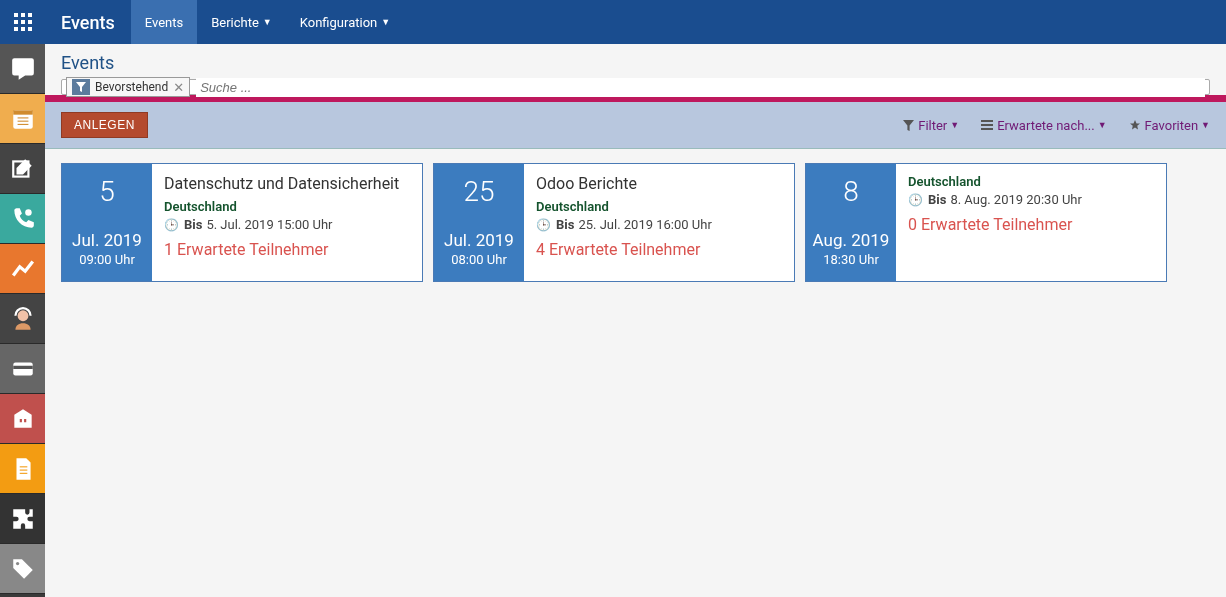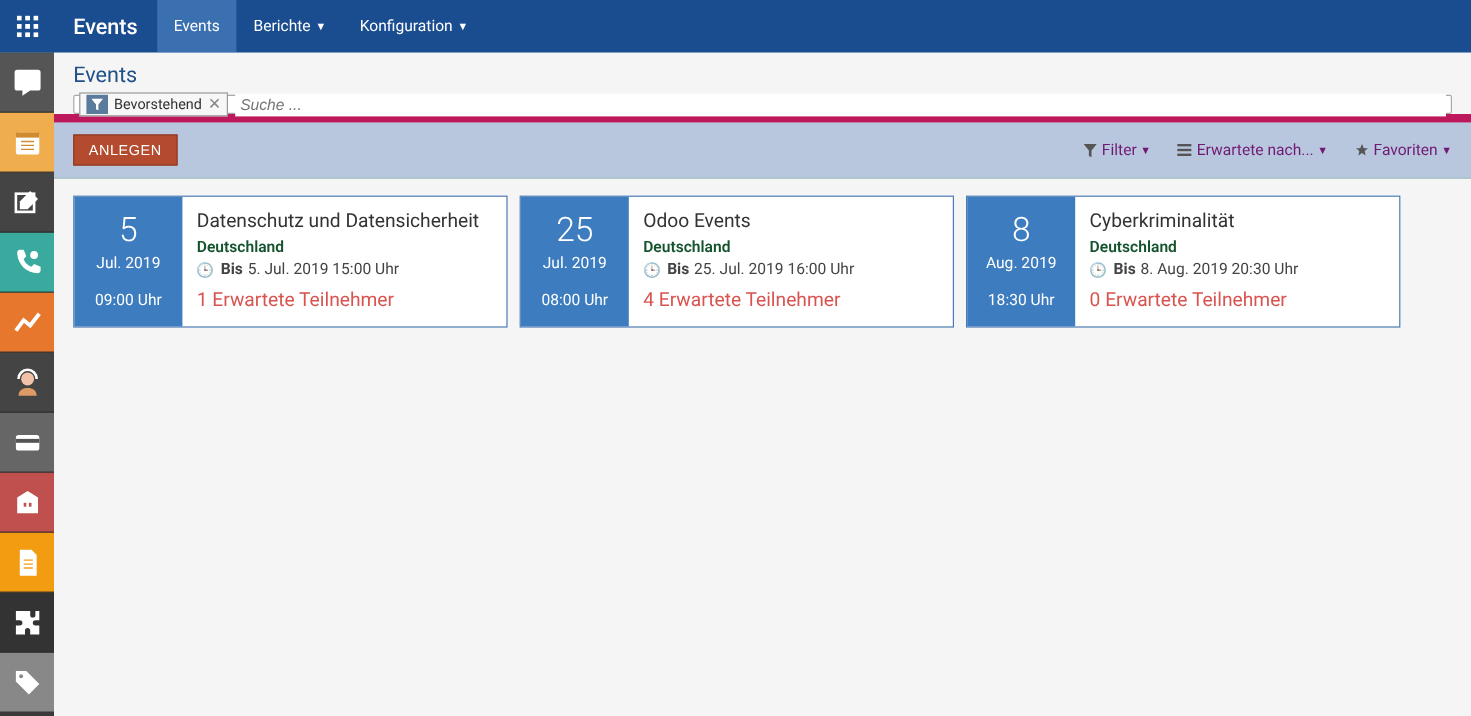--- a/index.html
+++ b/index.html
@@ -32,22 +32,22 @@
 .control-row { background:#b8c7de; padding:10px 16px; display:flex; align-items:center; border-top:7px solid #be185d; border-bottom:1px solid #9bb;}
 .btn-create { background:#b44a2e; color:#fff; border:1px solid #8f3a24; padding:5px 12px; font-size:12px; cursor:pointer; letter-spacing:0.5px;}
 .toolbar-right { margin-left:auto; display:flex; gap:22px; color:#444; font-size:13px;}
 .toolbar-right .tbtn { display:flex; align-items:center; cursor:pointer; color:#701a75;}
 .toolbar-right .tbtn .i{margin-right:4px;}
 
 .cards { padding: 14px 16px; display:flex; gap:10px; background:#f5f5f5; }
 .card { flex:1; display:flex; border:1px solid #4a7ab5; background:#fff; max-width: 362px;}
 .card .dateblock { width:90px; background:#3c7cbf; color:#fff; text-align:center; padding:14px 4px; display:flex; flex-direction:column; align-items:center; justify-content:flex-start;}
 .card .dateblock .day { font-size:28px; font-weight:300; line-height:1;}
-.card .dateblock .mon { font-size:13px; margin-top:6px;}
-.card .dateblock .time { font-size:13px; margin-top:16px;}
+.card .dateblock .mon { font-size:17px; margin-top:24px;}
+.card .dateblock .time { font-size:13px; margin-top:2px;}
 .card .body { flex:1; padding:10px 12px;}
 .card .body .title { font-size:16px; color:#333; margin-bottom:6px;}
 .card .body .country { font-size:13px; color:#14532d; font-weight:600; margin-bottom:3px;}
 .card .body .until { font-size:13px; color:#444; margin-bottom:8px; display:flex; align-items:center;}
 .card .body .until .clock{margin-right:5px; font-size:12px;}
 .card .body .participants { font-size:16px; color:#d9534f;}
 
 svg { display:block; }
 </style>
 </head>
@@ -234,39 +234,38 @@
       </div>
     </div>
 
     <div class="card">
       <div class="dateblock">
         <div class="day">25</div>
         <div class="mon">Jul. 2019</div>
         <div class="time">08:00 Uhr</div>
       </div>
       <div class="body">
-        <div class="title">Odoo Events</div>
+        <div class="title">Odoo Berichte</div>
         <div class="country">Deutschland</div>
         <div class="until">
           <span class="clock">🕒</span>
           <b style="margin-right:4px;">Bis</b>
           <span>25. Jul. 2019 16:00 Uhr</span>
         </div>
         <div class="participants">4 Erwartete Teilnehmer</div>
       </div>
     </div>
 
     <div class="card">
       <div class="dateblock">
         <div class="day">8</div>
         <div class="mon">Aug. 2019</div>
         <div class="time">18:30 Uhr</div>
       </div>
       <div class="body">
-        <div class="title">Cyberkriminalität</div>
         <div class="country">Deutschland</div>
         <div class="until">
           <span class="clock">🕒</span>
           <b style="margin-right:4px;">Bis</b>
           <span>8. Aug. 2019 20:30 Uhr</span>
         </div>
         <div class="participants">0 Erwartete Teilnehmer</div>
       </div>
     </div>
   </div>

